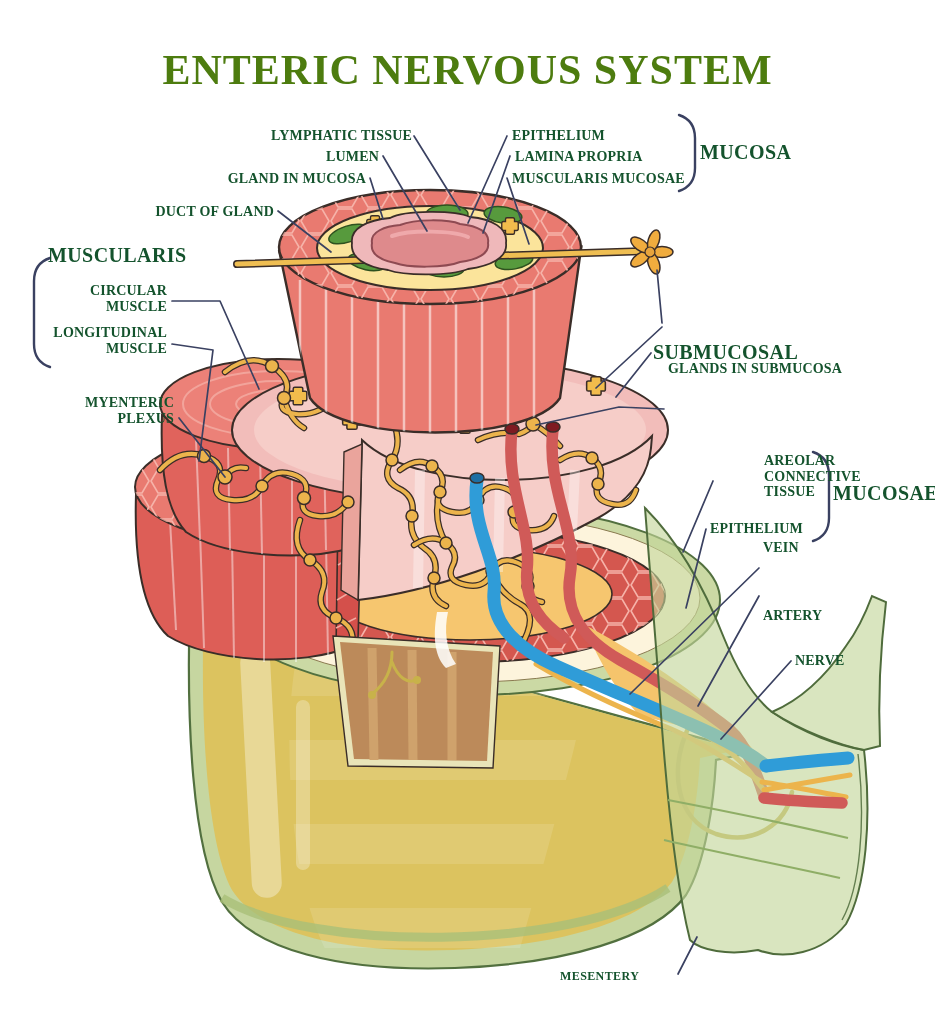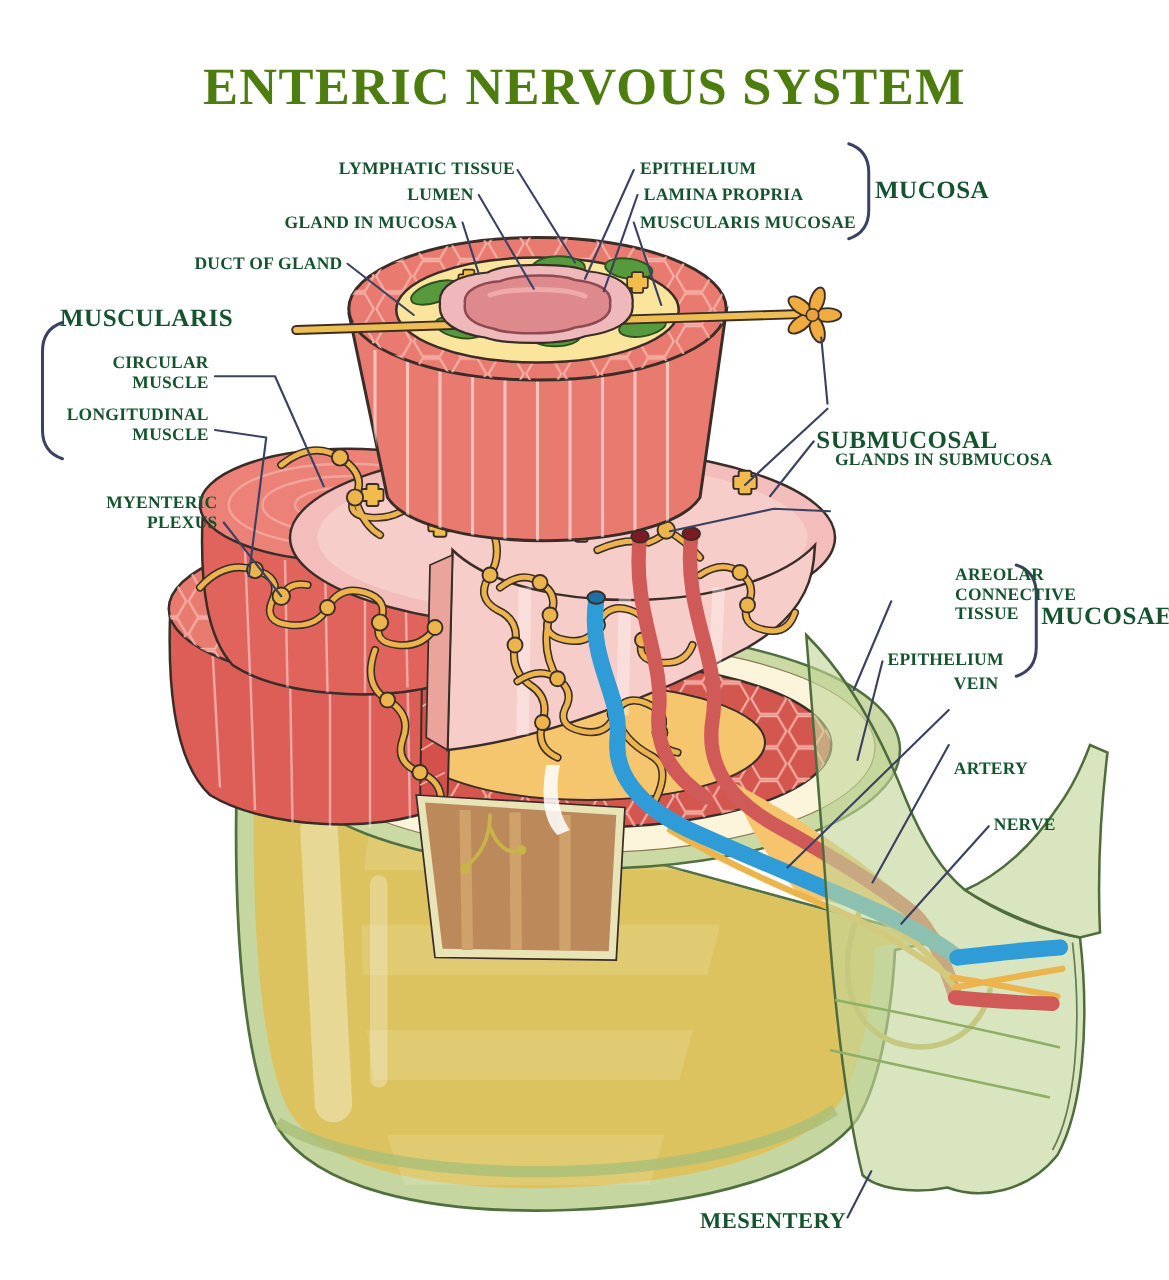--- a/index.html
+++ b/index.html
@@ -332,14 +332,14 @@
 
   <div class="lbl" style="left:716px;top:453px;line-height:15.5px;margin-left:48px;">AREOLAR
 CONNECTIVE
 TISSUE</div>
   <div class="lbl big" style="left:833px;top:482px;">MUCOSAE</div>
   <div class="lbl" style="left:710px;top:521px;">EPITHELIUM</div>
   <div class="lbl" style="left:763px;top:540px;">VEIN</div>
   <div class="lbl" style="left:763px;top:588px;margin-top:20px;">ARTERY</div>
   <div class="lbl" style="left:795px;top:653px;">NERVE</div>
 
-  <div class="lbl" style="left:560px;top:966px;font-size:18px;line-height:20px;letter-spacing:.4px;text-align:center;">MESENTERY</div>
+  <div class="lbl" style="left:560px;top:966px;font-size:12px;line-height:20px;letter-spacing:.4px;text-align:center;">MESENTERY</div>
 </div>
 
 </body></html>

